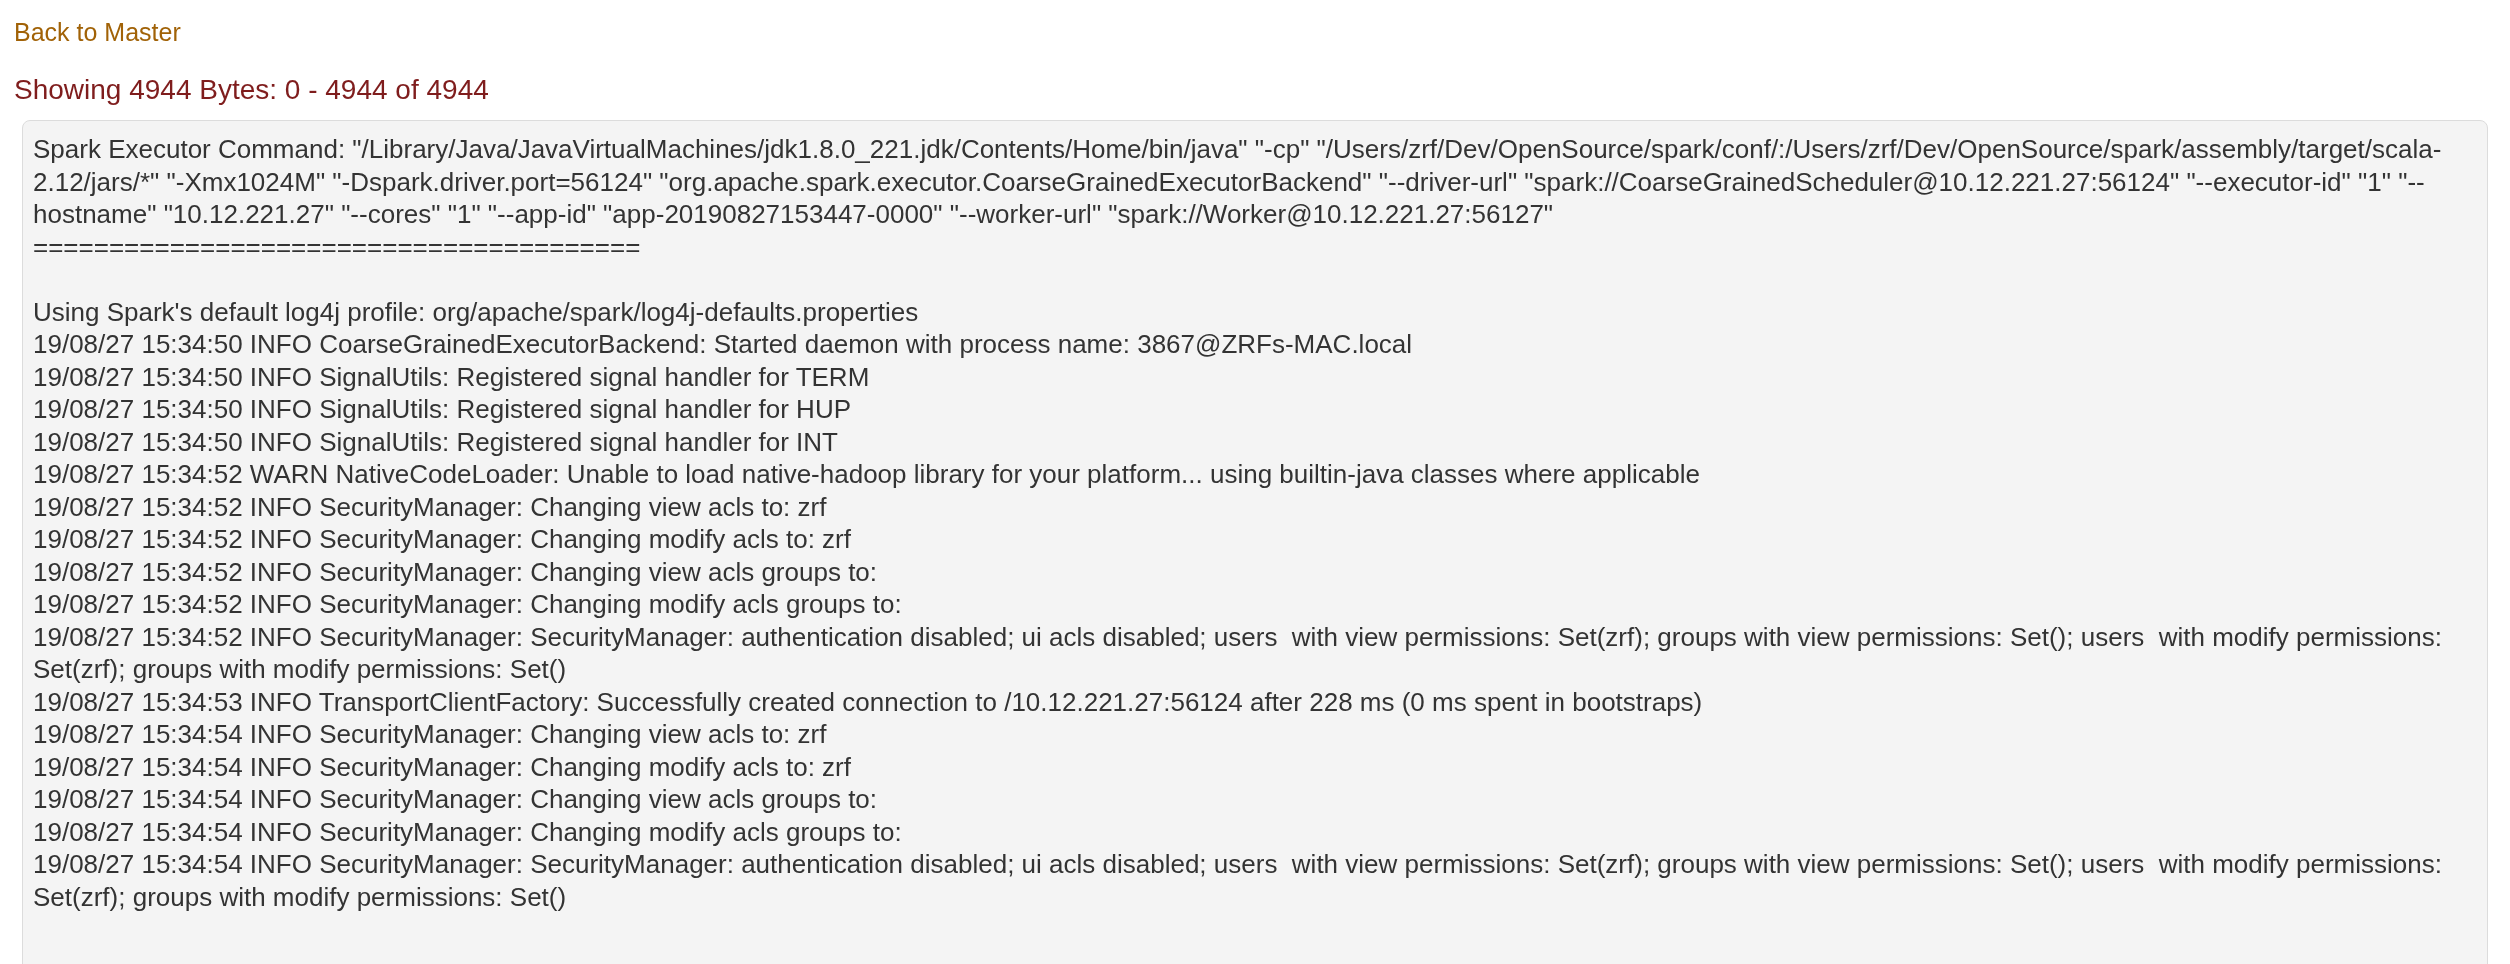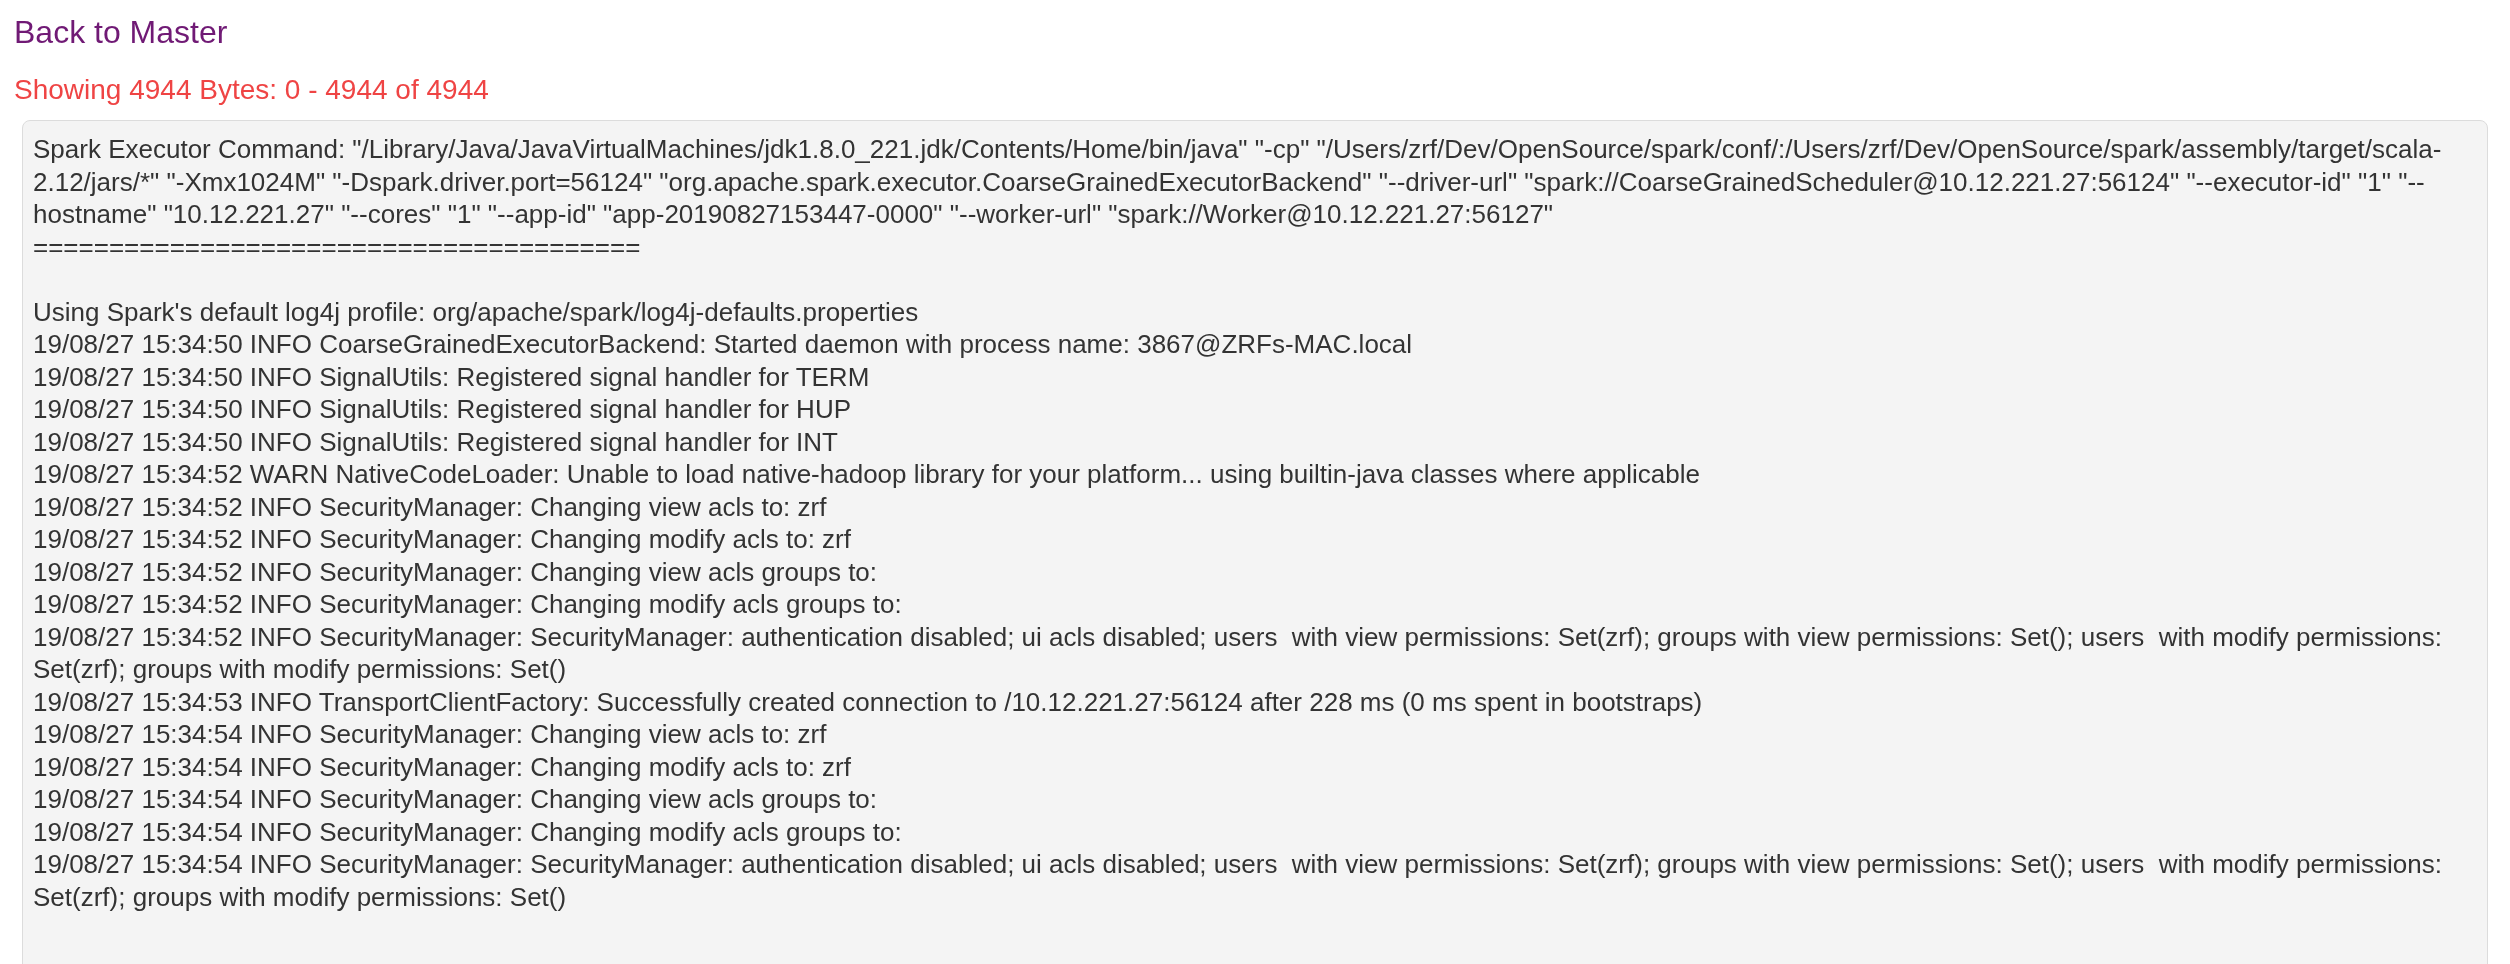--- a/index.html
+++ b/index.html
@@ -11,31 +11,31 @@
     position: relative;
     width: 2510px;
     height: 964px;
     overflow: hidden;
     background: #ffffff;
     font-family: "Liberation Sans", "DejaVu Sans", sans-serif;
   }
   .back-link {
     display: inline-block;
     margin: 16px 0 0 14px;
-    font-size: 32px;
+    font-size: 25px;
     line-height: 32px;
-    color: #701a75;
+    color: #a16207;
     text-decoration: none;
     cursor: pointer;
   }
   .byte-range {
     margin: 26px 0 14px 14px;
     font-size: 28px;
     line-height: 32px;
-    color: #ef4444;
+    color: #7f1d1d;
   }
   .log-header {
     margin: 0 22px;
     height: 56px;
     line-height: 56px;
     text-align: center;
     font-size: 28px;
     color: #8a8a8a;
     background: #ececec;
     border: 1px solid #e2e2e2;

